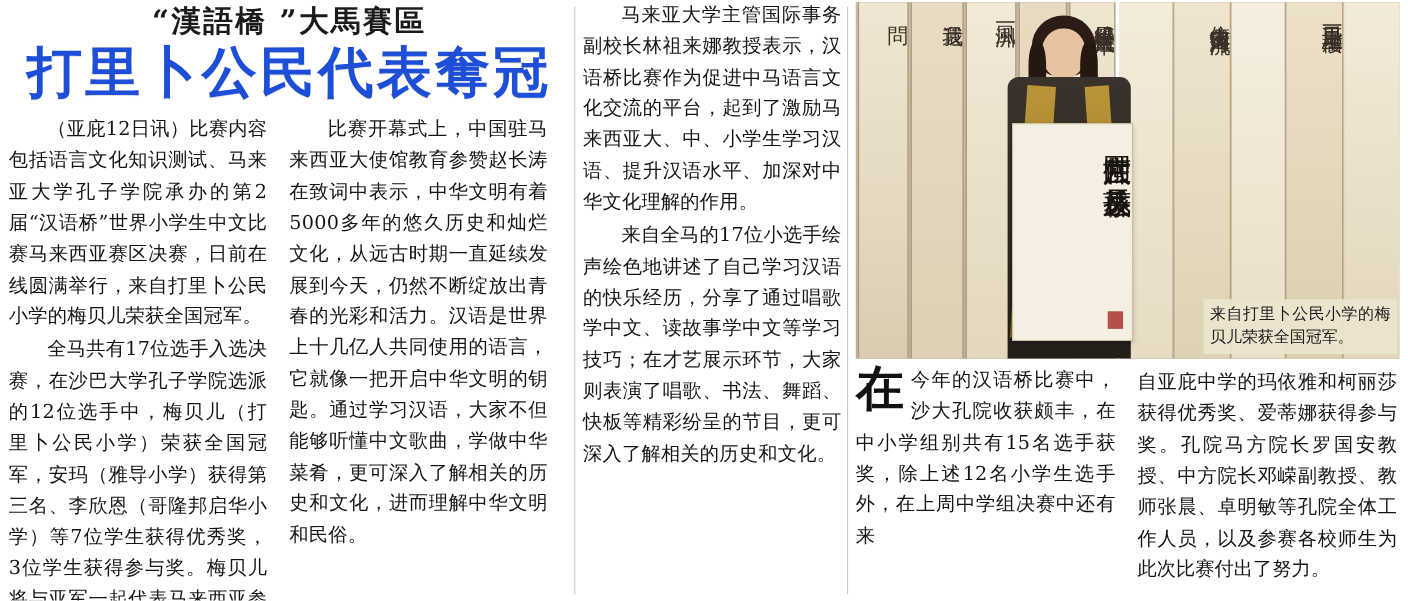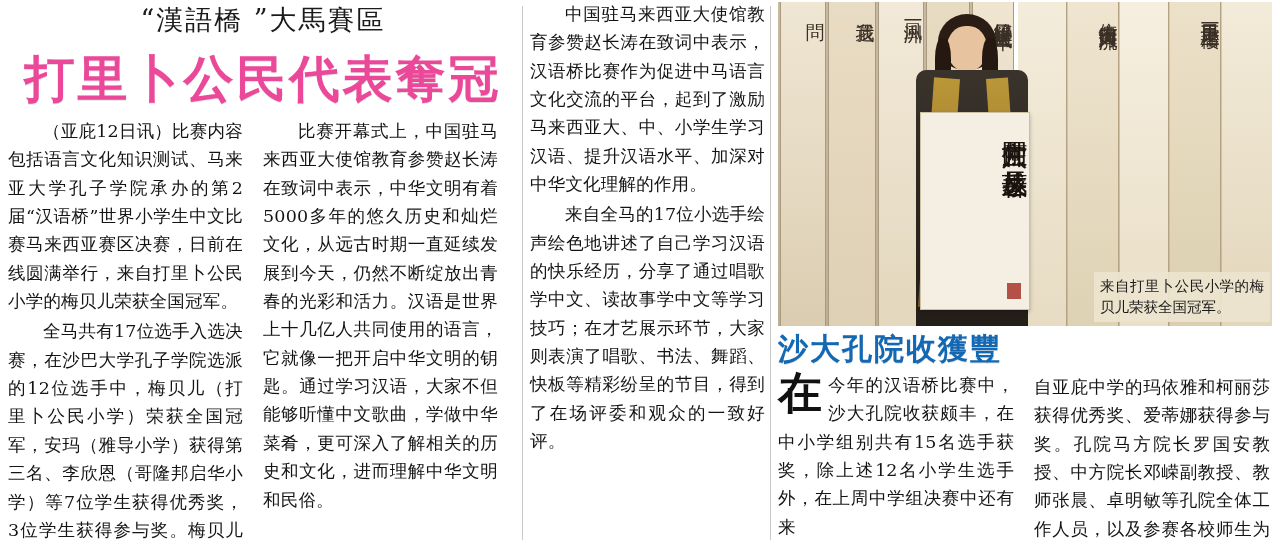--- a/index.html
+++ b/index.html
@@ -41,36 +41,36 @@
     height: 534px;
     background: #c9c9c9;
   }
   .rule-1 { left: 522px; }
   .rule-2 { left: 770px; }
 
   
   .kicker {
     text-align: center;
     font-family: "DejaVu Serif", "Liberation Serif", serif;
-    font-weight: 400;
+    font-weight: 700;
     font-size: 27px;
     letter-spacing: 2px;
     color: #1b1b1b;
     margin: 4px 0 2px 0;
     line-height: 1.15;
   }
   .headline {
     text-align: center;
     font-family: "DejaVu Sans", "Liberation Sans", sans-serif;
     font-weight: 700;
     font-size: 50px;
     letter-spacing: 3px;
-    color: #ec4899;
+    color: #1d4ed8;
     line-height: 1.1;
-    margin: 17px 0 10px 0;
+    margin: 4px 0 10px 0;
     text-shadow: 0 1px 0 rgba(0,0,0,0.12);
   }
 
   
   .body-cols {
     display: flex;
     gap: 20px;
   }
   .bodycol {
     width: 235px;
@@ -319,22 +319,22 @@
         <p class="para">（亚庇12日讯）比赛内容包括语言文化知识测试、马来亚大学孔子学院承办的第2届“汉语桥”世界小学生中文比赛马来西亚赛区决赛，日前在线圆满举行，来自打里卜公民小学的梅贝儿荣获全国冠军。</p>
         <p class="para">全马共有17位选手入选决赛，在沙巴大学孔子学院选派的12位选手中，梅贝儿（打里卜公民小学）荣获全国冠军，安玛（雅导小学）获得第三名、李欣恩（哥隆邦启华小学）等7位学生获得优秀奖，3位学生获得参与奖。梅贝儿将与亚军一起代表马来西亚参加全球总决赛。</p>
       </div>
       <div class="bodycol">
         <p class="para">比赛开幕式上，中国驻马来西亚大使馆教育参赞赵长涛在致词中表示，中华文明有着5000多年的悠久历史和灿烂文化，从远古时期一直延续发展到今天，仍然不断绽放出青春的光彩和活力。汉语是世界上十几亿人共同使用的语言，它就像一把开启中华文明的钥匙。通过学习汉语，大家不但能够听懂中文歌曲，学做中华菜肴，更可深入了解相关的历史和文化，进而理解中华文明和民俗。</p>
       </div>
     </div>
   </div>
 
   <div class="col col-mid">
-    <p class="para">中国驻马来西亚大使馆教育参赞赵长涛在致词中表示，汉语桥比赛作为促进中马语言文化交流的平台，起到了激励马来西亚大、中、小学生学习汉语、提升汉语水平、加深对中华文化理解的作用。</p>
-    <p class="para">来自全马的17位小选手绘声绘色地讲述了自己学习汉语的快乐经历，分享了通过唱歌学中文、读故事学中文等学习技巧；在才艺展示环节，大家则表演了唱歌、书法、舞蹈、快板等精彩纷呈的节目，得到了在场评委和观众的一致好评。</p>
+    <p class="para">马来亚大学主管国际事务副校长林祖来娜教授表示，汉语桥比赛作为促进中马语言文化交流的平台，起到了激励马来西亚大、中、小学生学习汉语、提升汉语水平、加深对中华文化理解的作用。</p>
+    <p class="para">来自全马的17位小选手绘声绘色地讲述了自己学习汉语的快乐经历，分享了通过唱歌学中文、读故事学中文等学习技巧；在才艺展示环节，大家则表演了唱歌、书法、舞蹈、快板等精彩纷呈的节目，更可深入了解相关的历史和文化。</p>
   </div>
 
   <div class="col col-right">
 
     <div class="photos">
 
       <div class="photo photo-a">
         <div class="scrollwall">
           <div class="scroll s1">
             <div class="vtext">問</div>
@@ -379,21 +379,20 @@
         <div class="p-sash"></div>
         <div class="p-sash2"></div>
         <div class="held-scroll">
           <div class="ht">甘蔗同穴生 香茅成丛長</div>
           <div class="seal"></div>
         </div>
       </div>
     </div>
 
     <div class="sub-area">
-      <div class="sub-headline">沙大孔院收獲豐</div>
       <div class="sub-cols">
         <div class="sub-c1">
           <p class="dropcap-para"><span class="dropcap">在</span><span>今年的汉语桥比赛中，沙大孔院收获颇丰，在中小学组别共有15名选手获奖，除上述12名小学生选手外，在上周中学组决赛中还有来</span></p>
         </div>
         <div class="sub-c2">
           <p class="dropcap-para">自亚庇中学的玛依雅和柯丽莎获得优秀奖、爱蒂娜获得参与奖。孔院马方院长罗国安教授、中方院长邓嵘副教授、教师张晨、卓明敏等孔院全体工作人员，以及参赛各校师生为此次比赛付出了努力。</p>
         </div>
       </div>
     </div>
 

